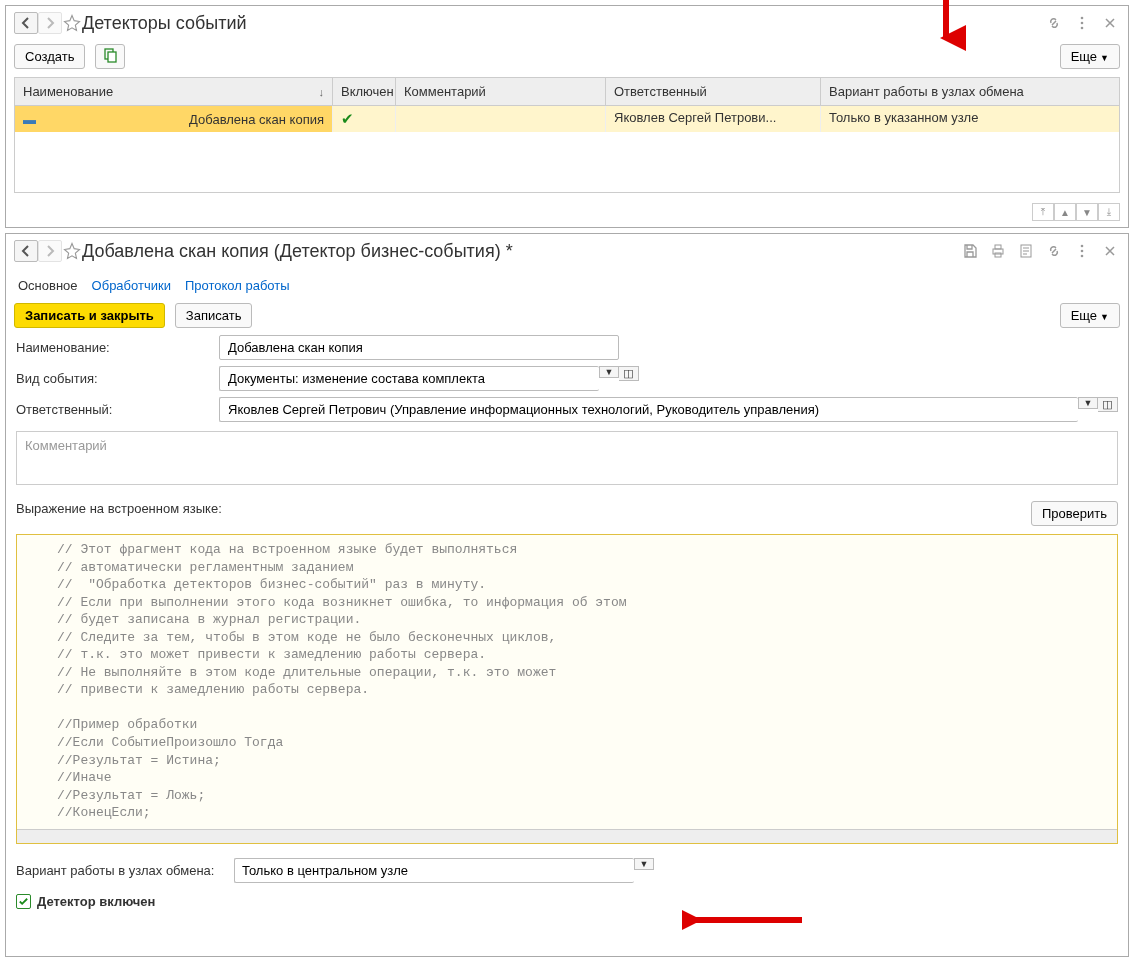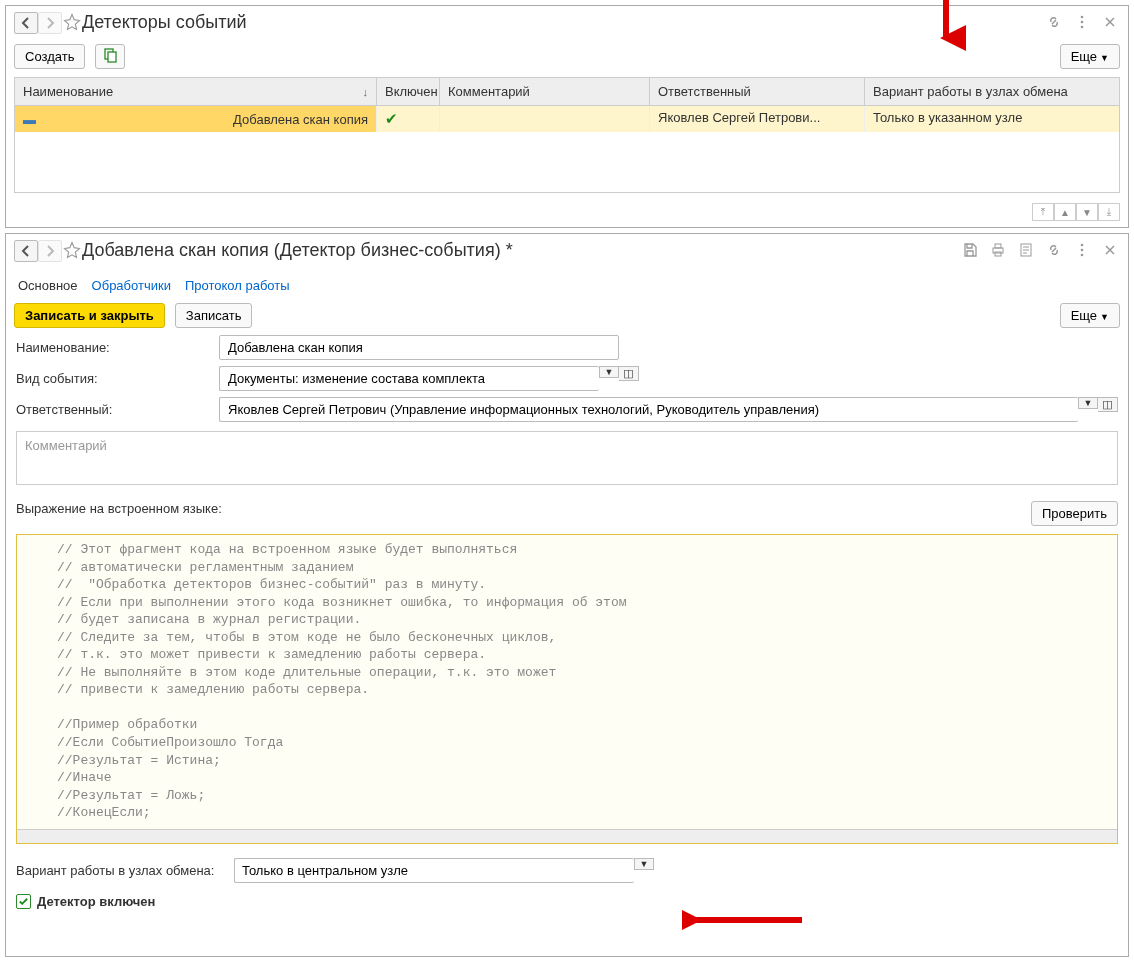--- a/index.html
+++ b/index.html
@@ -1,35 +1,35 @@
 <!DOCTYPE html>
 <html><head>
 <meta charset="utf-8">
 <style>
 * { box-sizing: border-box; margin: 0; padding: 0; }
 body { font-family: Arial, sans-serif; font-size: 13px; background: #fff; color: #333; width: 1134px; }
 .panel { border: 1px solid #aaa; margin: 5px; background: #fff; position: relative; }
-.title-bar { display: flex; align-items: flex-start; padding: 6px 8px; }
+.title-bar { display: flex; align-items: center; padding: 6px 8px; }
 .nav-btn { width: 24px; height: 22px; border: 1px solid #bbb; background: #f5f5f5; display: flex; align-items: center; justify-content: center; cursor: pointer; border-radius: 2px; }
 .nav-btn.disabled { opacity: 0.4; }
 .star-icon { width: 20px; height: 20px; display: inline-flex; align-items: center; justify-content: center; color: #888; }
 .title-text { font-size: 18px; font-weight: normal; flex: 1; }
 .title-actions { display: flex; gap: 8px; align-items: center; color: #888; }
 .title-actions span { cursor: pointer; padding: 2px; display: inline-flex; }
 .toolbar { display: flex; align-items: center; padding: 4px 8px; gap: 10px; }
 .btn { border: 1px solid #bbb; background: #f9f9f9; padding: 4px 10px; border-radius: 3px; cursor: pointer; font-size: 13px; }
 .btn.yellow { background: #fddb02; border-color: #d0b800; font-weight: bold; }
 .btn.icon-only { padding: 2px 6px; }
 .more-btn { margin-left: auto; }
 .caret { font-size: 9px; margin-left: 3px; }
 .grid { border: 1px solid #ccc; margin: 4px 8px 8px; }
 .grid-header { display: flex; background: #eee; border-bottom: 1px solid #ccc; }
 .grid-header > div { padding: 6px 8px; border-right: 1px solid #ccc; font-size: 13px; }
 .grid-header > div:last-child { border-right: none; }
-.col-name { width: 362px; display: flex; align-items: center; justify-content: space-between; }
+.col-name { width: 318px; display: flex; align-items: center; justify-content: space-between; }
 .col-enabled { width: 63px; }
 .col-comment { width: 210px; }
 .col-resp { width: 215px; }
 .col-variant { flex: 1; }
 .grid-row { display: flex; background: #fff5cc; }
 .grid-row.selected .col-name { background: #ffd766; }
 .grid-row > div { padding: 4px 8px; border-right: 1px solid #eee; overflow: hidden; white-space: nowrap; text-overflow: ellipsis; }
 .grid-row > div:last-child { border-right: none; }
 .row-icon { color: #3a7ab8; margin-right: 4px; font-weight: bold; }
 .check { color: #1a8a1a; font-size: 15px; }

